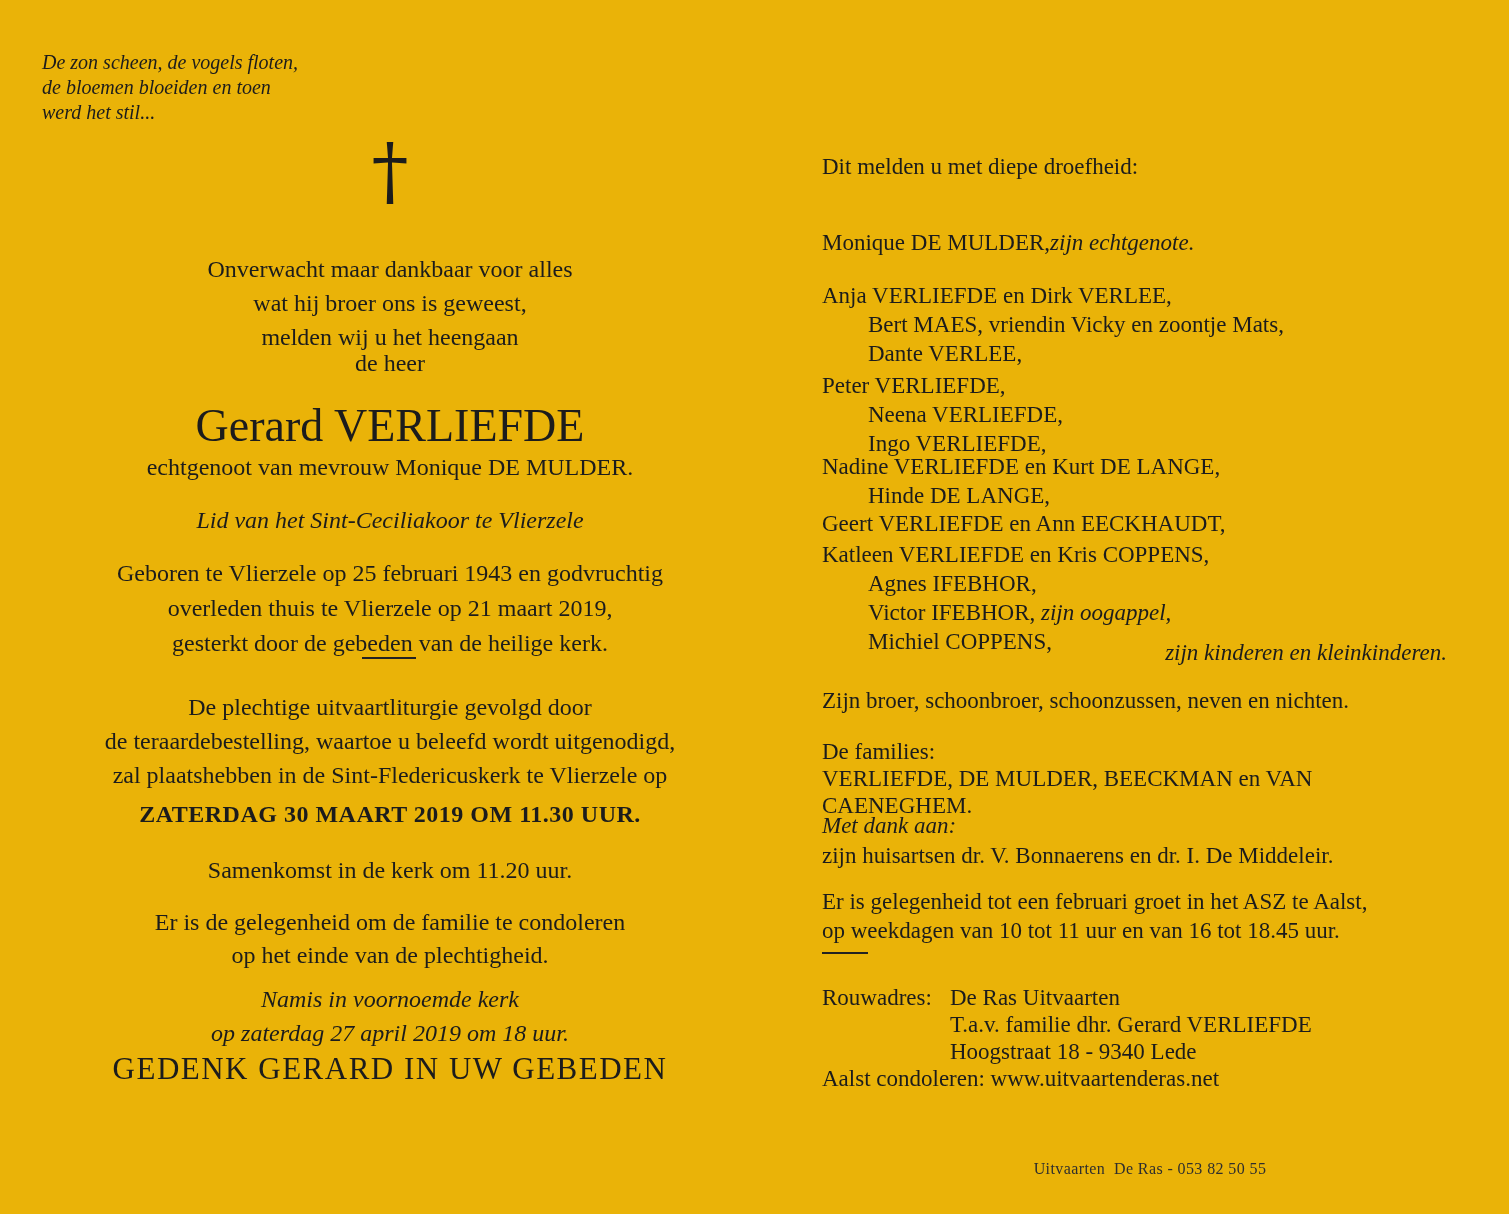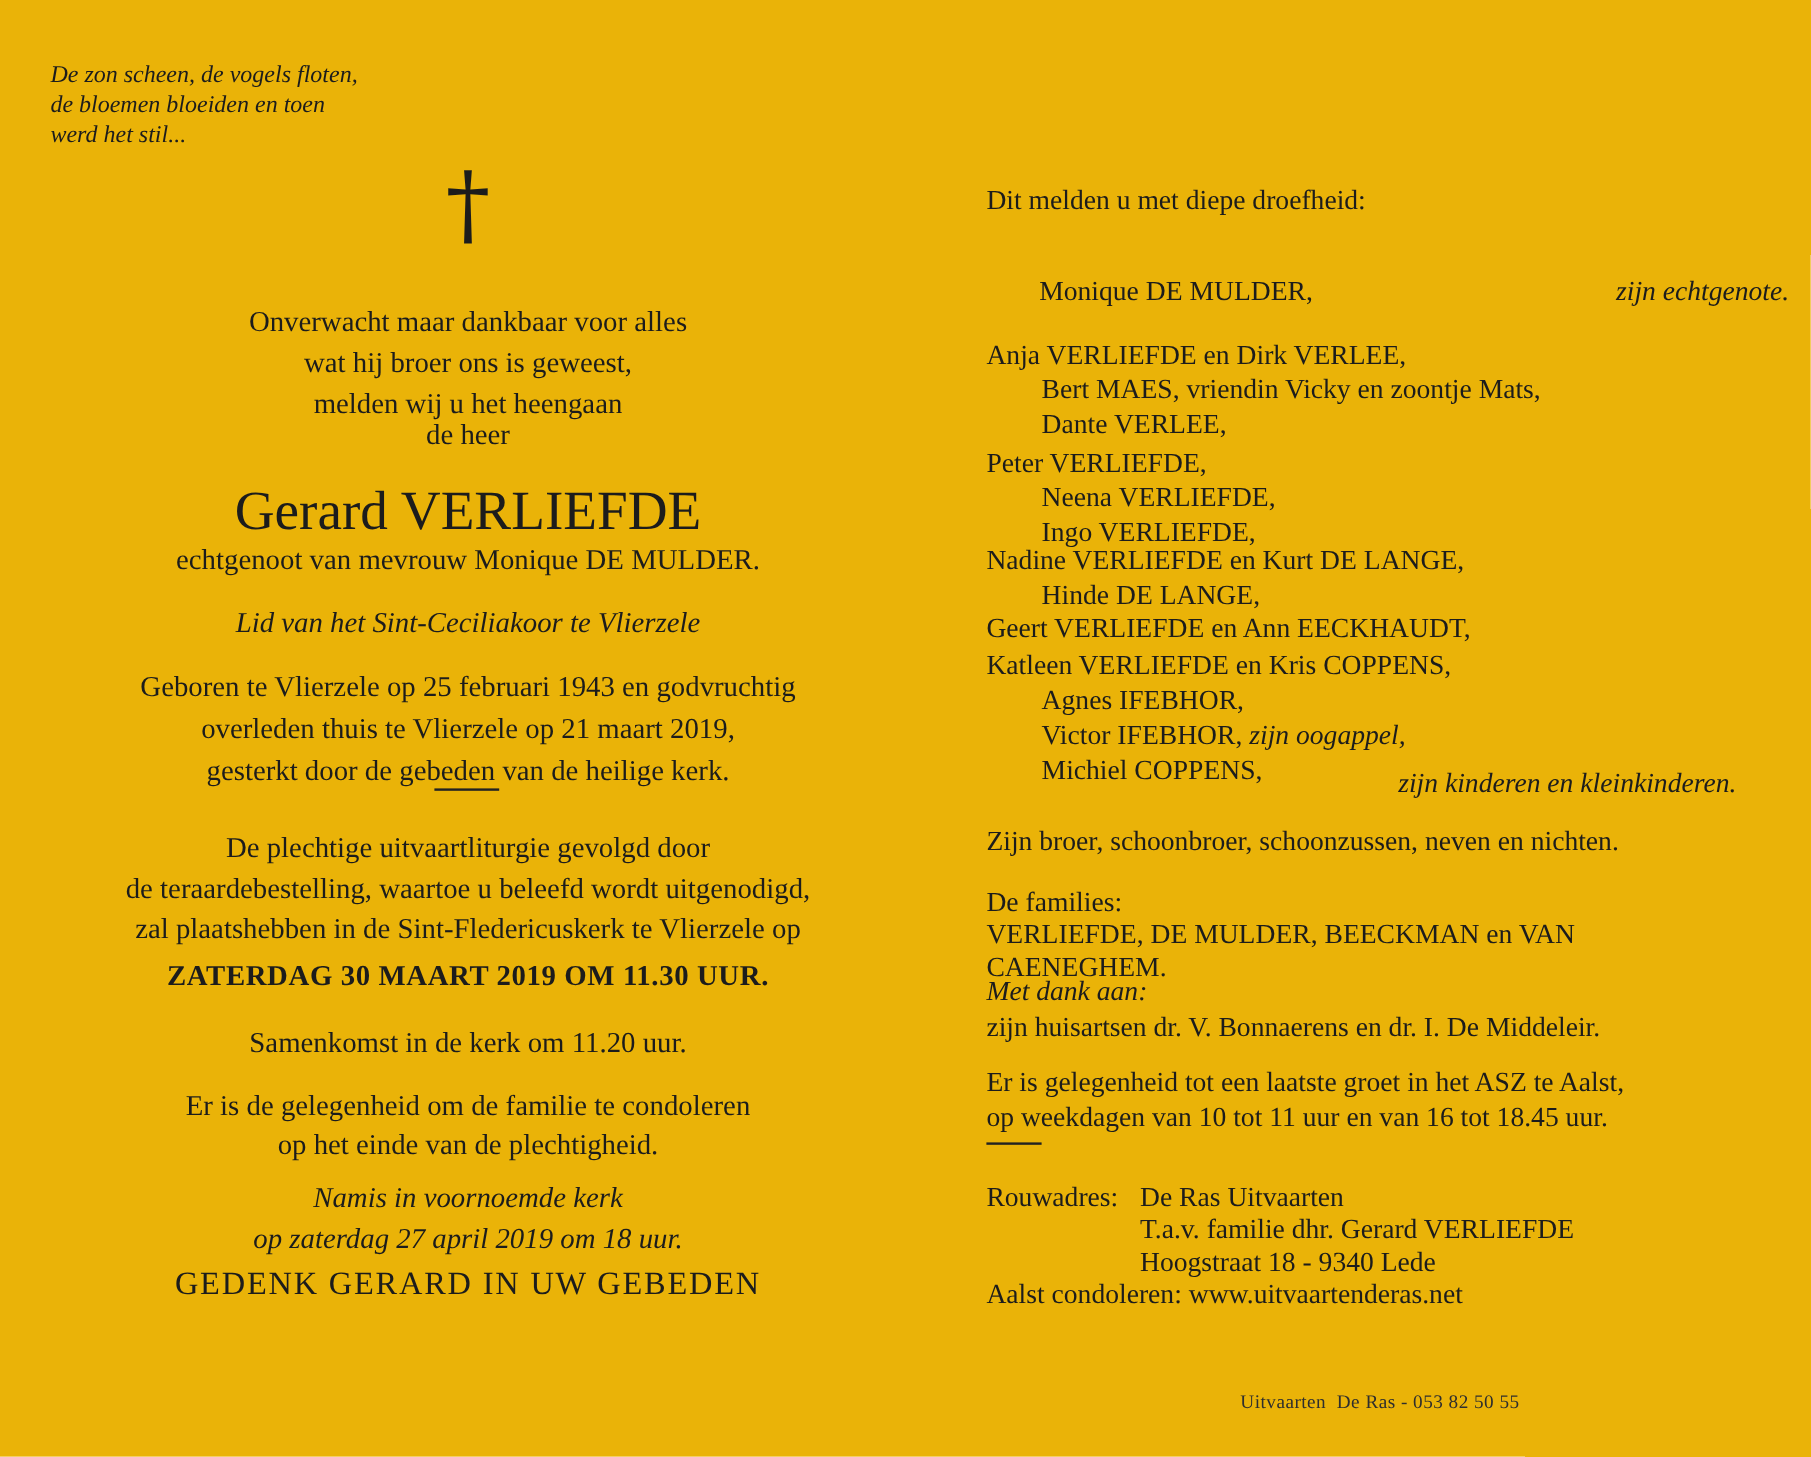--- a/index.html
+++ b/index.html
@@ -11,25 +11,25 @@
   
   .lc{position:absolute;left:20px;width:740px;text-align:center;font-size:24px;line-height:34px;}
   .poem{position:absolute;left:42px;top:50px;width:420px;text-align:left;
         font-size:20px;line-height:25px;font-style:italic;}
   .cross{position:absolute;left:20px;width:740px;top:134px;text-align:center;
          font-size:74px;line-height:1;font-family:"DejaVu Serif",serif;}
   .salutation{top:346px;}
   .deceased{top:380px;font-size:46px;line-height:56px;margin-top:18px;}
   .em{font-style:italic;}
   .bold-date{top:797px;font-weight:bold;letter-spacing:.5px;}
-  .remember{top:1052px;font-size:27px;letter-spacing:1.5px;}
+  .remember{top:1052px;font-size:31px;letter-spacing:1.5px;}
   
   .rc{position:absolute;left:822px;width:625px;text-align:left;font-size:23px;line-height:29px;}
   .ind{padding-left:46px;}
-  .spouse-row{display:flex;justify-content:space-between;margin-left:44px;}
+  .spouse-row{display:flex;justify-content:flex-start;}
   .right-align{text-align:right;}
   .divider{position:absolute;border-top:2px solid #222;height:0;}
   .divider-left{top:657px;left:362px;width:54px;}
   .divider-right{top:952px;left:822px;width:46px;}
   .addr-label{display:inline-block;width:128px;}
   .addr-ind{margin-left:128px;}
   .footer{position:absolute;left:870px;width:560px;top:1160px;text-align:center;
           font-size:16px;letter-spacing:.4px;color:#2e2e2e;white-space:pre-wrap;}
 </style>
 </head>
@@ -134,21 +134,21 @@
     <div>De families:</div>
     <div>VERLIEFDE, DE MULDER, BEECKMAN en VAN CAENEGHEM.</div>
   </div>
 
   <div class="rc" style="top:811px;line-height:30px">
     <div class="em">Met dank aan:</div>
     <div>zijn huisartsen dr. V. Bonnaerens en dr. I. De Middeleir.</div>
   </div>
 
   <div class="rc" style="top:887px">
-    <div>Er is gelegenheid tot een laatste groet in het ASZ te Aalst,</div>
+    <div>Er is gelegenheid tot een februari groet in het ASZ te Aalst,</div>
     <div>op weekdagen van 10 tot 11 uur en van 16 tot 18.45 uur.</div>
   </div>
 
   <div class="divider divider-right"></div>
 
   <div class="rc" style="top:984px;line-height:27px">
     <div>
       <span class="addr-label">Rouwadres:</span><span>De Ras Uitvaarten</span>
     </div>
     <div class="addr-ind">T.a.v. familie dhr. Gerard VERLIEFDE</div>

